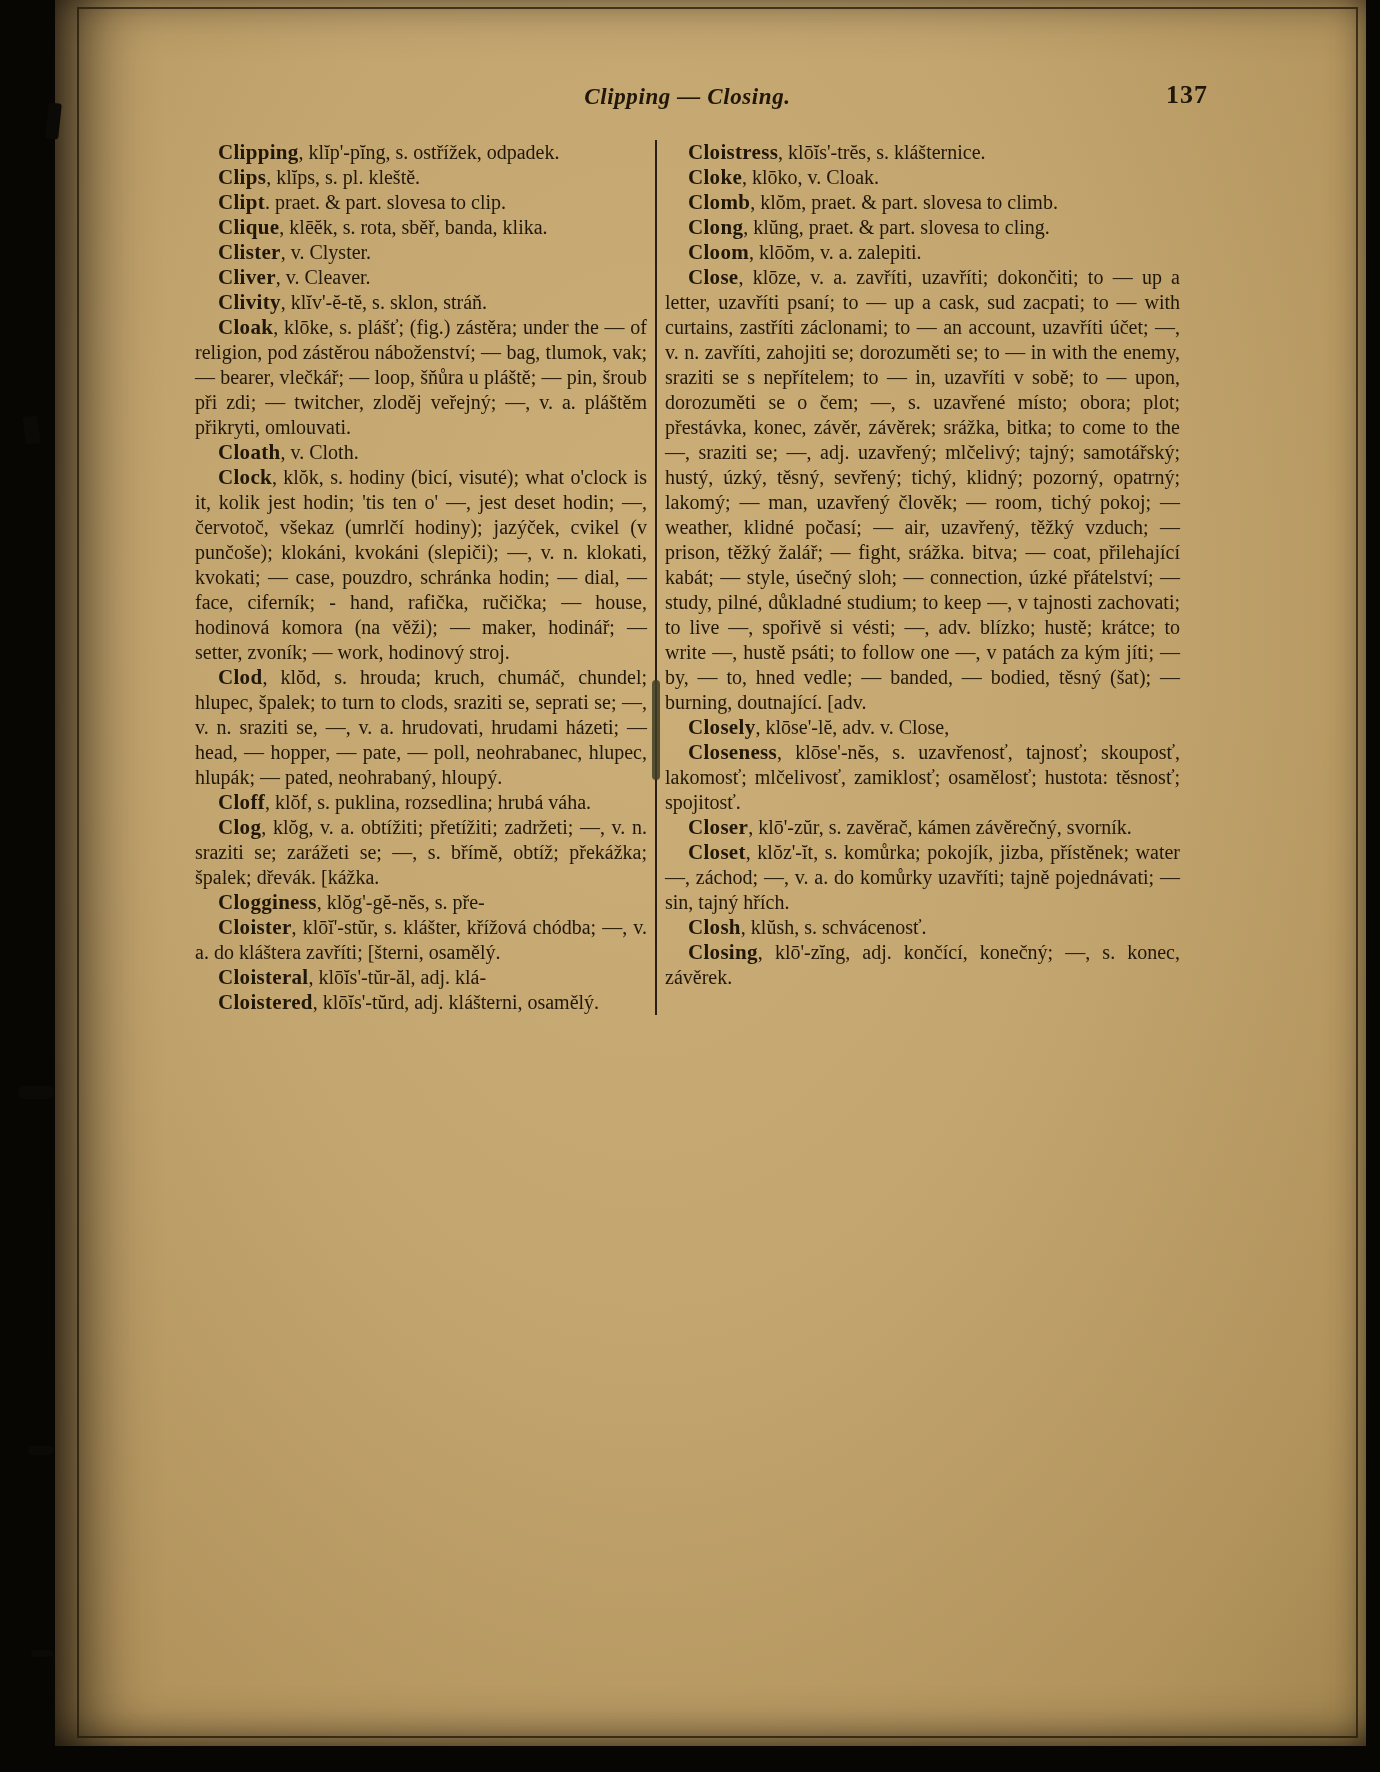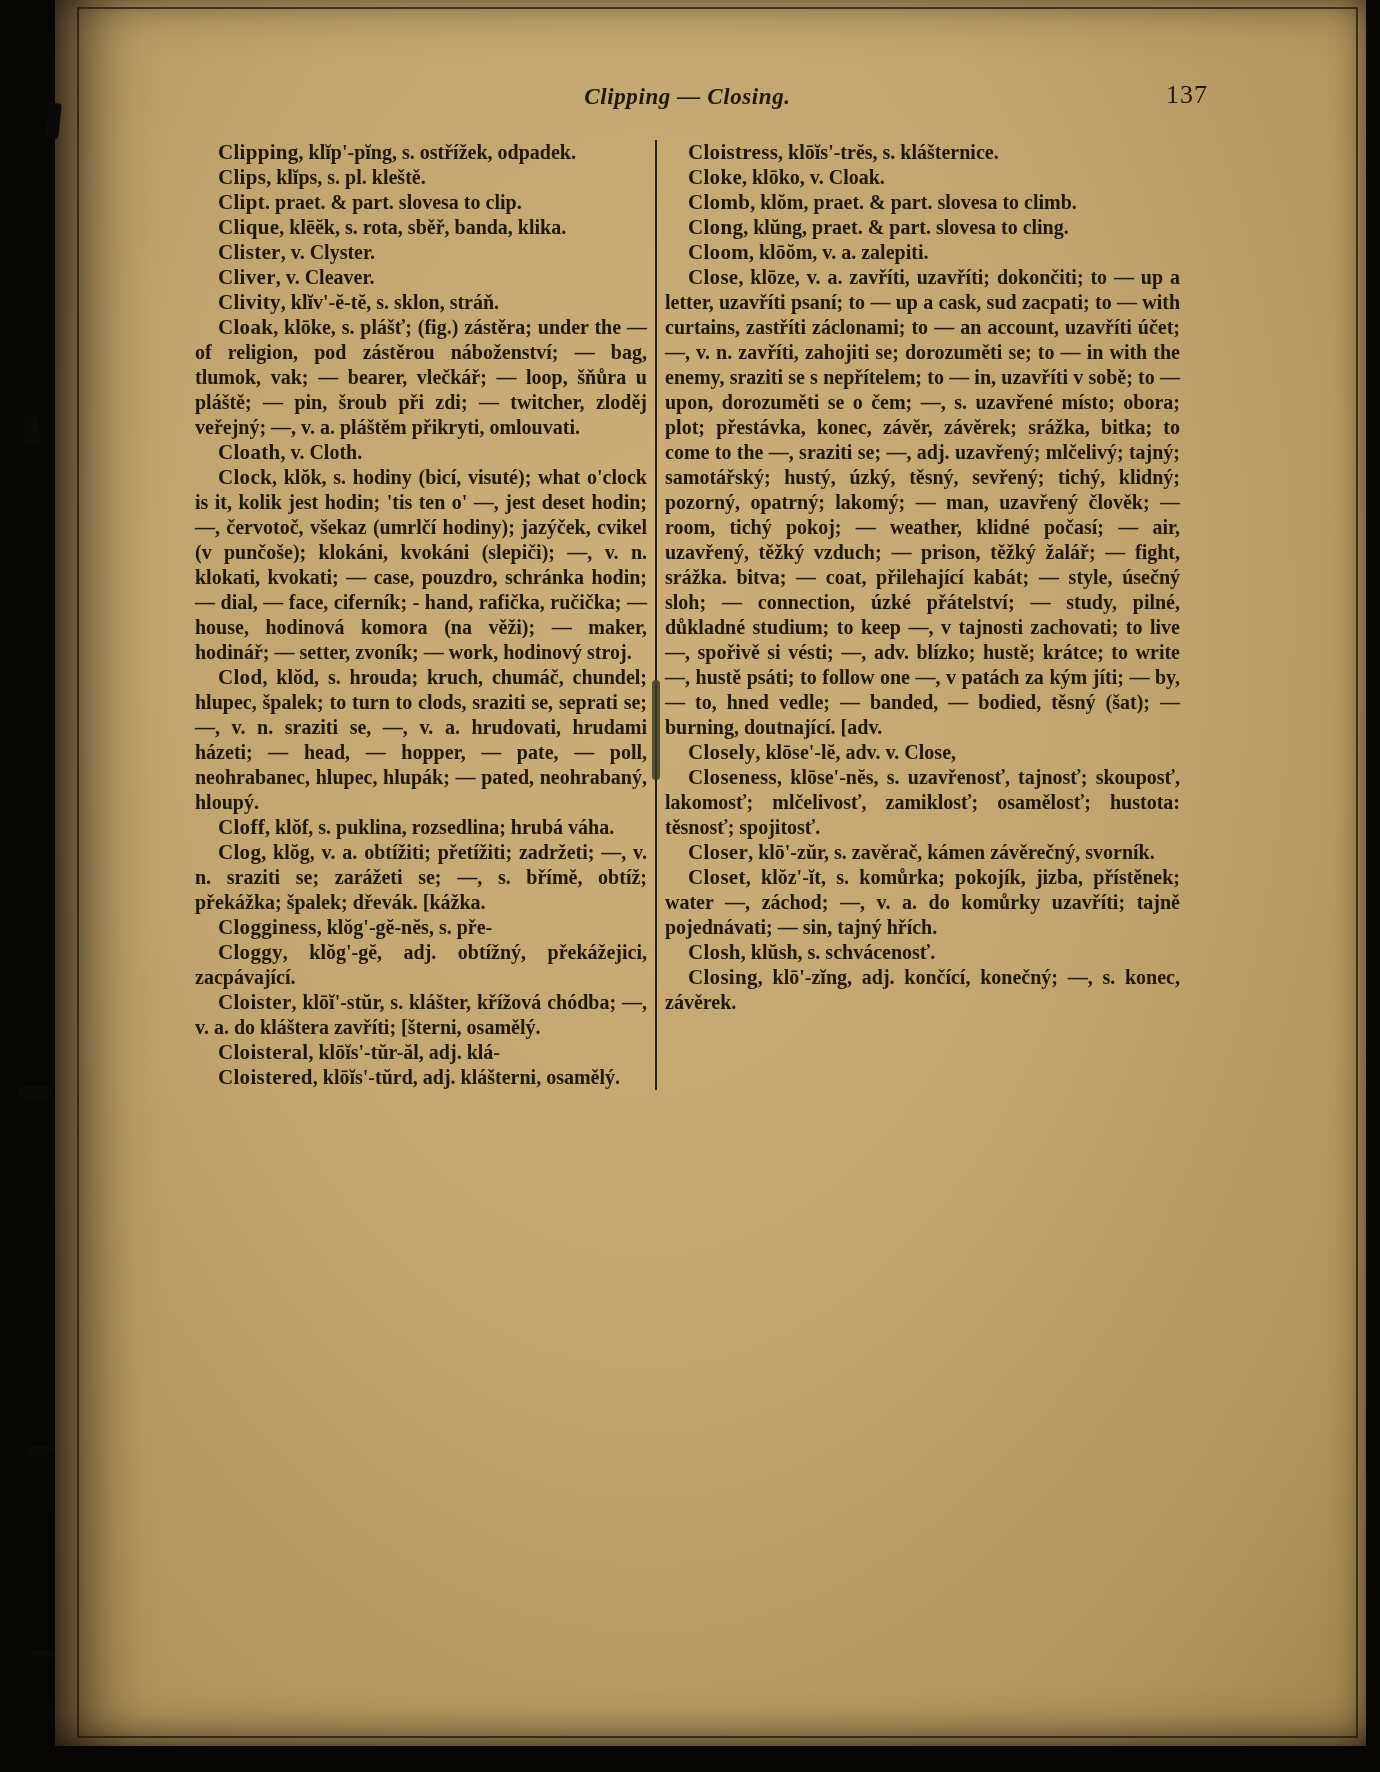--- a/index.html
+++ b/index.html
@@ -55,34 +55,33 @@
     text-align: center;
     font-style: italic;
     font-weight: bold;
     font-size: 23px;
     letter-spacing: .6px;
   }
   .page-number {
     position: absolute;
     right: -28px;
     top: -4px;
-    font-weight: normal;
+    font-weight: bold;
     font-size: 26px;
     letter-spacing: 1px;
   }
   .columns {
     display: flex;
     margin-top: 10px;
     position: relative;
   }
   .col {
     font-size: 20px;
     line-height: 25px;
     text-align: justify;
-    font-weight: bold;
   }
   .col-left  { width: 452px; }
   .col-right { width: 515px; }
   .divider {
     width: 2px;
     margin: 0 8px;
     background: var(--rule, #2a1f12);
     align-self: stretch;
     position: relative;
   }
@@ -134,21 +133,20 @@
           <p class="entry"><b class="headword">Clister</b><span>, v. Clyster.</span></p>
           <p class="entry"><b class="headword">Cliver</b><span>, v. Cleaver.</span></p>
           <p class="entry"><b class="headword">Clivity</b><span>, klĭv'-ĕ-tĕ, s. sklon, stráň.</span></p>
           <p class="entry"><b class="headword">Cloak</b><span>, klōke, s. plášť; (fig.) zástěra; under the — of religion, pod zástěrou náboženství; — bag, tlumok, vak; — bearer, vlečkář; — loop, šňůra u pláště; — pin, šroub při zdi; — twitcher, zloděj veřejný; —, v. a. pláštěm přikryti, omlouvati.</span></p>
           <p class="entry"><b class="headword">Cloath</b><span>, v. Cloth.</span></p>
           <p class="entry"><b class="headword">Clock</b><span>, klŏk, s. hodiny (bicí, visuté); what o'clock is it, kolik jest hodin; 'tis ten o' —, jest deset hodin; —, červotoč, všekaz (umrlčí hodiny); jazýček, cvikel (v punčoše); klokáni, kvokáni (slepiči); —, v. n. klokati, kvokati; — case, pouzdro, schránka hodin; — dial, — face, ciferník; - hand, rafička, ručička; — house, hodinová komora (na věži); — maker, hodinář; — setter, zvoník; — work, hodinový stroj.</span></p>
           <p class="entry"><b class="headword">Clod</b><span>, klŏd, s. hrouda; kruch, chumáč, chundel; hlupec, špalek; to turn to clods, sraziti se, seprati se; —, v. n. sraziti se, —, v. a. hrudovati, hrudami házeti; — head, — hopper, — pate, — poll, neohrabanec, hlupec, hlupák; — pated, neohrabaný, hloupý.</span></p>
           <p class="entry"><b class="headword">Cloff</b><span>, klŏf, s. puklina, rozsedlina; hrubá váha.</span></p>
           <p class="entry"><b class="headword">Clog</b><span>, klŏg, v. a. obtížiti; přetížiti; zadržeti; —, v. n. sraziti se; zarážeti se; —, s. břímě, obtíž; překážka; špalek; dřevák. [kážka.</span></p>
           <p class="entry"><b class="headword">Clogginess</b><span>, klŏg'-gĕ-nĕs, s. pře-</span></p>
-          <p class="entry"><b class="headword">Cloggy</b><span>, klŏg'-gĕ, adj. obtížný, překážejici, zacpávající.</span></p>
           <p class="entry"><b class="headword">Cloister</b><span>, klōĭ'-stŭr, s. klášter, křížová chódba; —, v. a. do kláštera zavříti; [šterni, osamělý.</span></p>
           <p class="entry"><b class="headword">Cloisteral</b><span>, klōĭs'-tŭr-ăl, adj. klá-</span></p>
           <p class="entry"><b class="headword">Cloistered</b><span>, klōĭs'-tŭrd, adj. klášterni, osamělý.</span></p>
         </div>
       <div class="divider">
         <div class="smudge"></div>
       </div>
       <div class="col col-right">
           <p class="entry"><b class="headword">Cloistress</b><span>, klōĭs'-trĕs, s. klášternice.</span></p>
           <p class="entry"><b class="headword">Cloke</b><span>, klōko, v. Cloak.</span></p>

